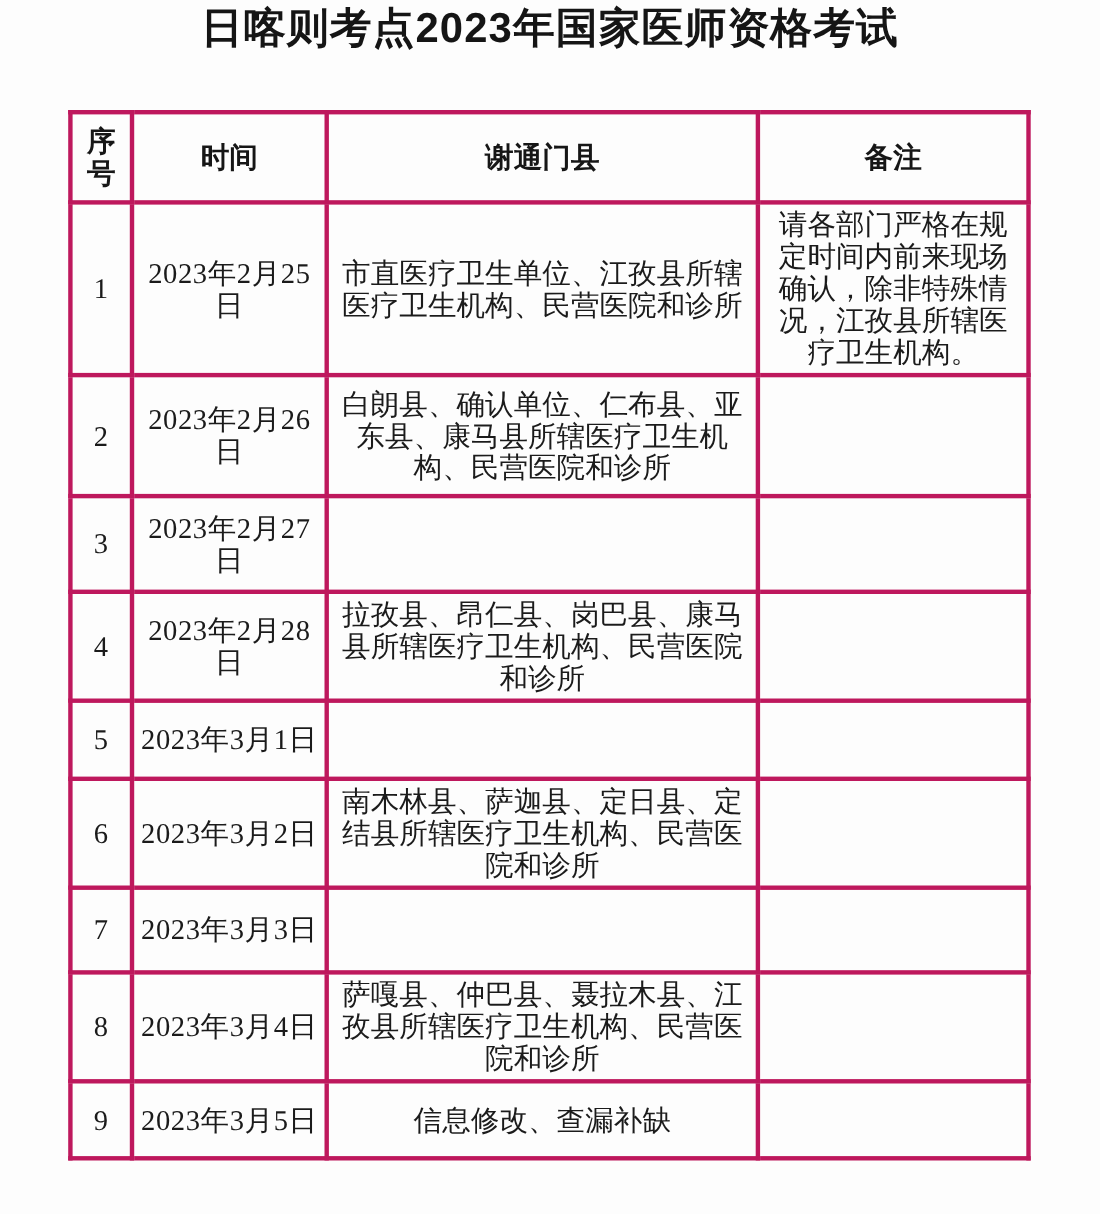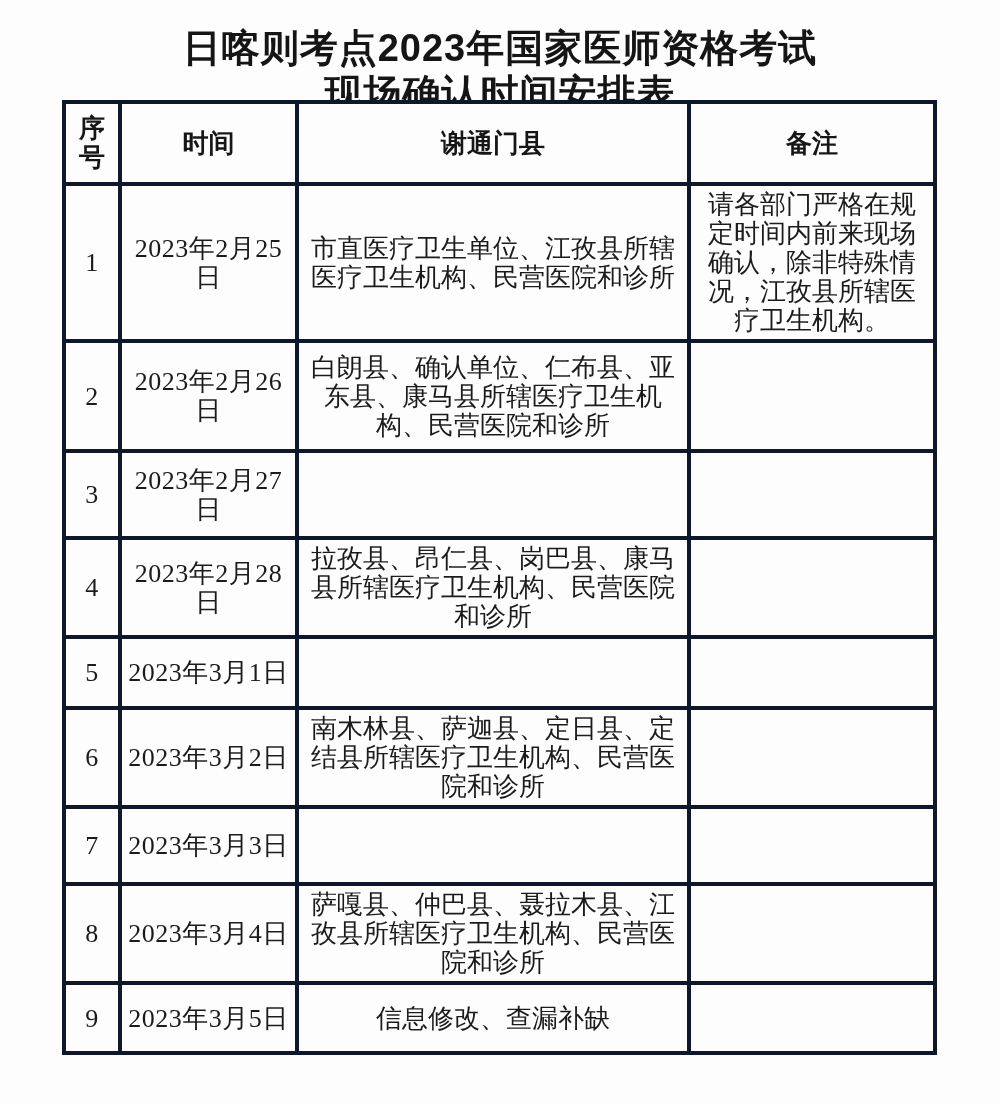--- a/index.html
+++ b/index.html
@@ -11,21 +11,21 @@
     color: #1b1b1b;
     font-family: "Liberation Sans", sans-serif;
     overflow: hidden;
   }
   .page {
     width: 1000px;
     height: 1104px;
     position: relative;
   }
   .doc-title {
-    padding-top: 26px;
+    padding-top: 4px;
     text-align: center;
     font-size: 38px;
     font-weight: bold;
     line-height: 45px;
     letter-spacing: 1px;
     color: #151515;
     font-family: "Liberation Sans", sans-serif;
   }
   table.schedule {
     position: absolute;
@@ -35,21 +35,21 @@
     border-collapse: collapse;
     table-layout: fixed;
     background: #fdfdfd;
   }
   table.schedule col.col-no    { width: 56px;  }
   table.schedule col.col-date  { width: 177px; }
   table.schedule col.col-unit  { width: 392px; }
   table.schedule col.col-note  { width: 246px; }
   table.schedule th,
   table.schedule td {
-    border: 4px solid #0f172a;
+    border: 4px solid #be185d;
     text-align: center;
     vertical-align: middle;
     font-size: 26px;
     line-height: 29px;
     padding: 4px 6px;
     color: #1b1b1b;
   }
   table.schedule th {
     font-weight: bold;
     font-size: 26px;
@@ -73,21 +73,20 @@
   tr.r8 { height: 96px;  }
   tr.r9 { height: 70px;  }
 </style>
 </head>
 <body>
 
 <div class="page">
 
   <div class="doc-title">
     <div>日喀则考点2023年国家医师资格考试</div>
-    <div>现场确认时间安排表</div>
   </div>
 
   <table class="schedule">
     <colgroup>
       <col class="col-no">
       <col class="col-date">
       <col class="col-unit">
       <col class="col-note">
     </colgroup>
     <thead>

